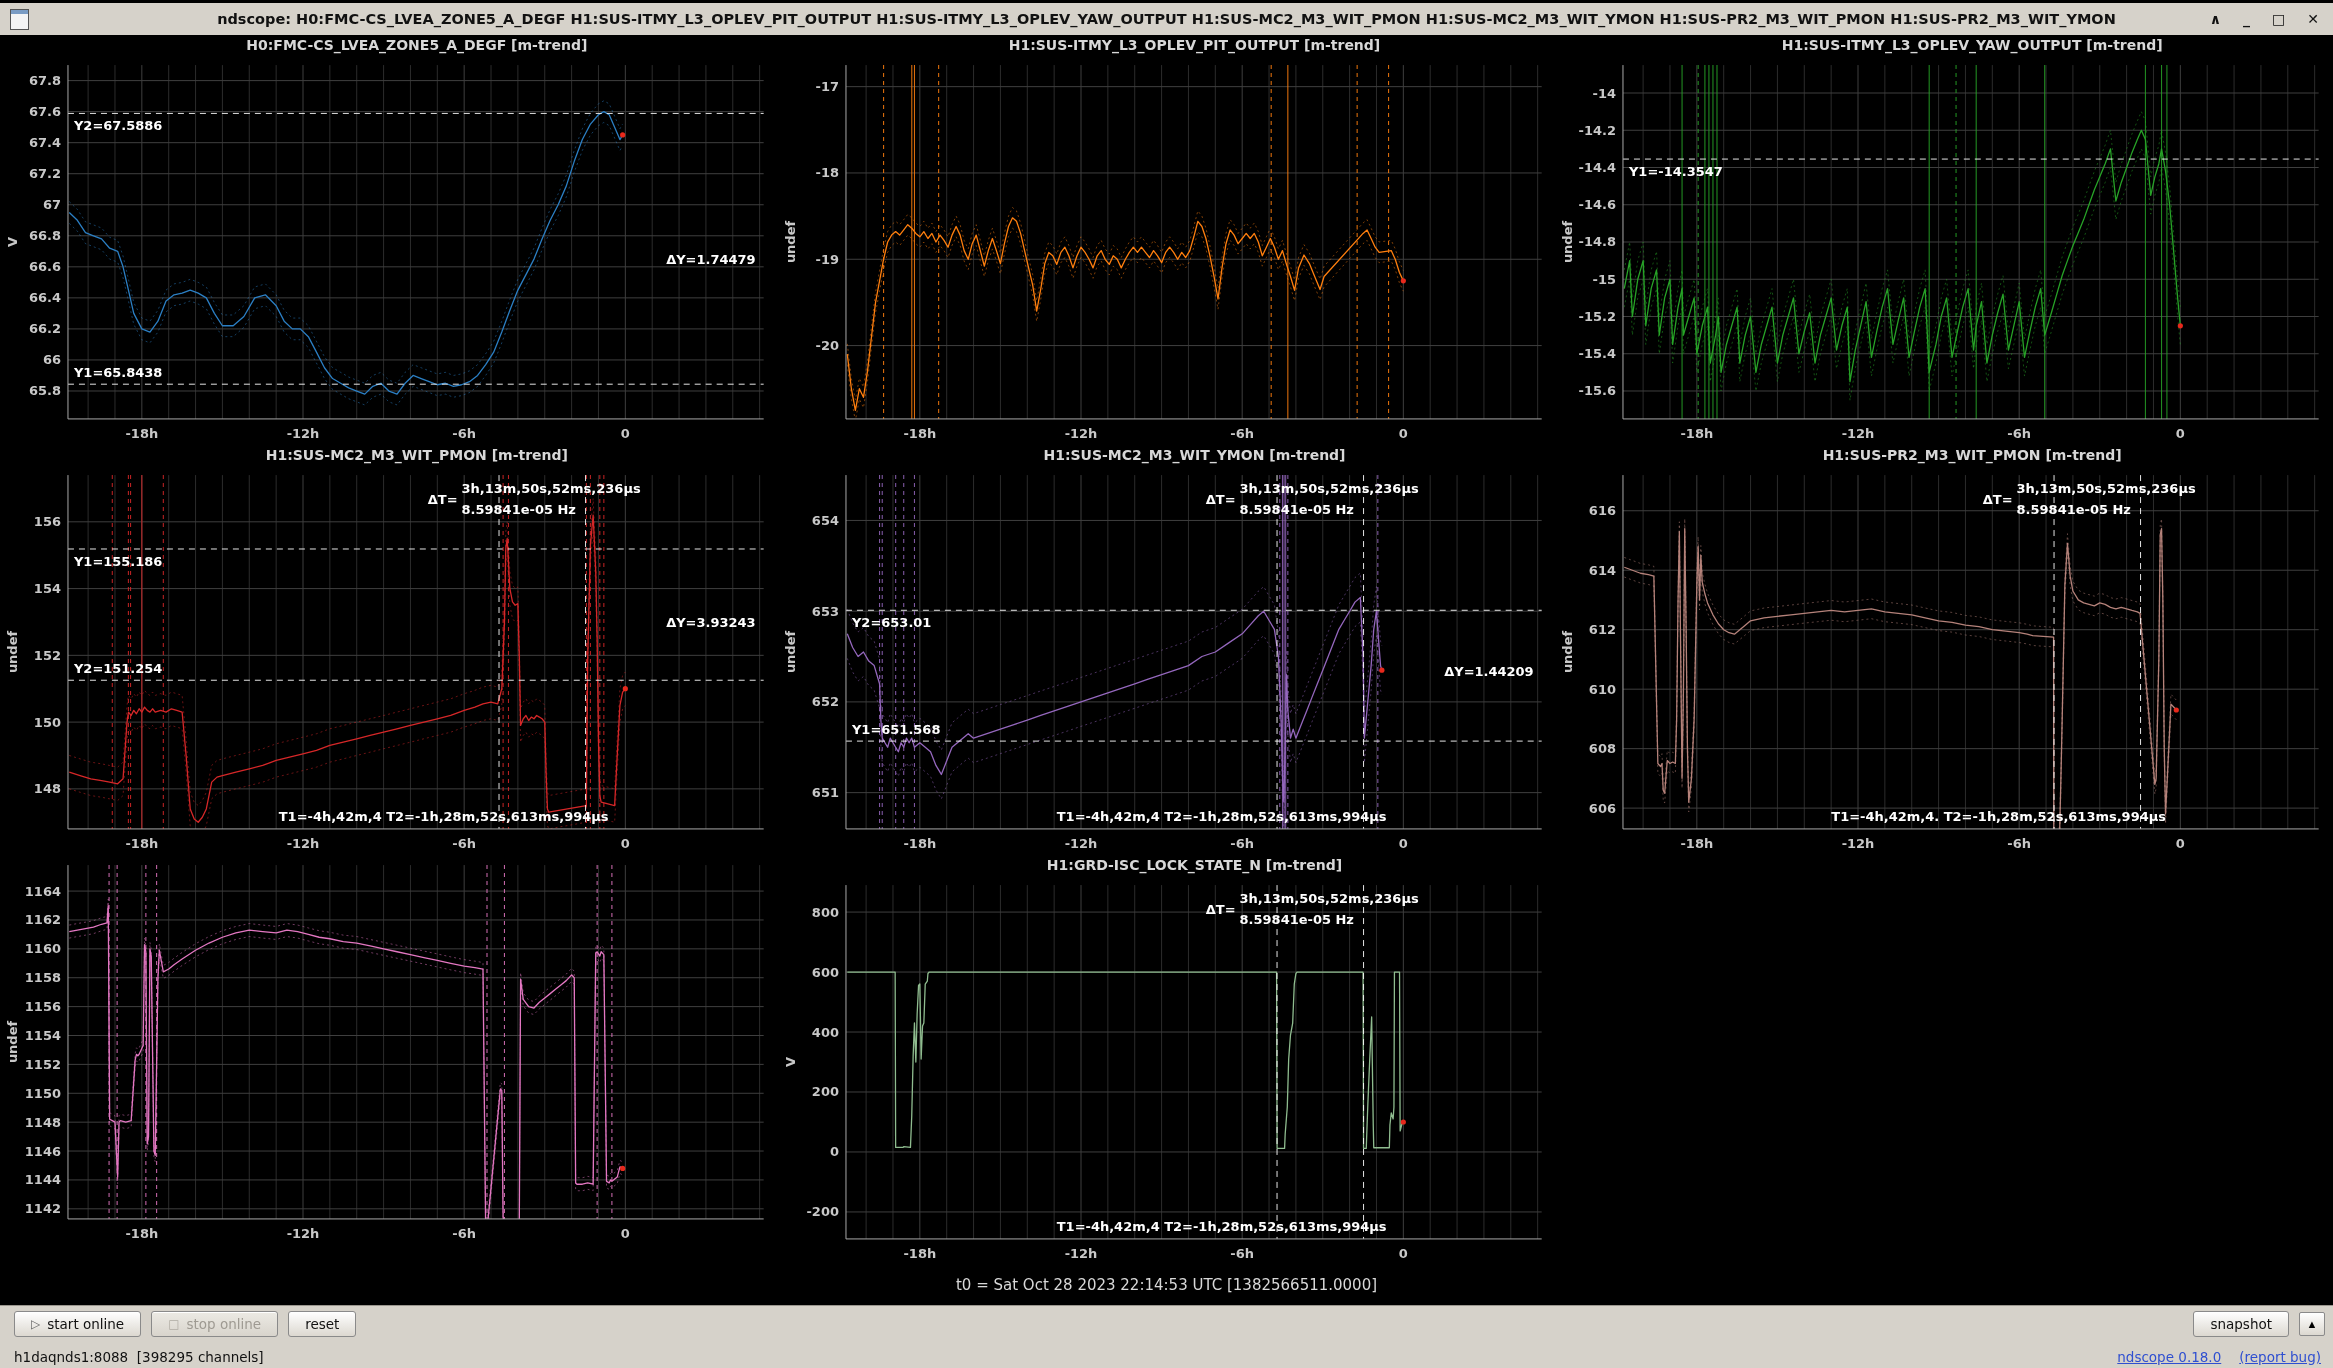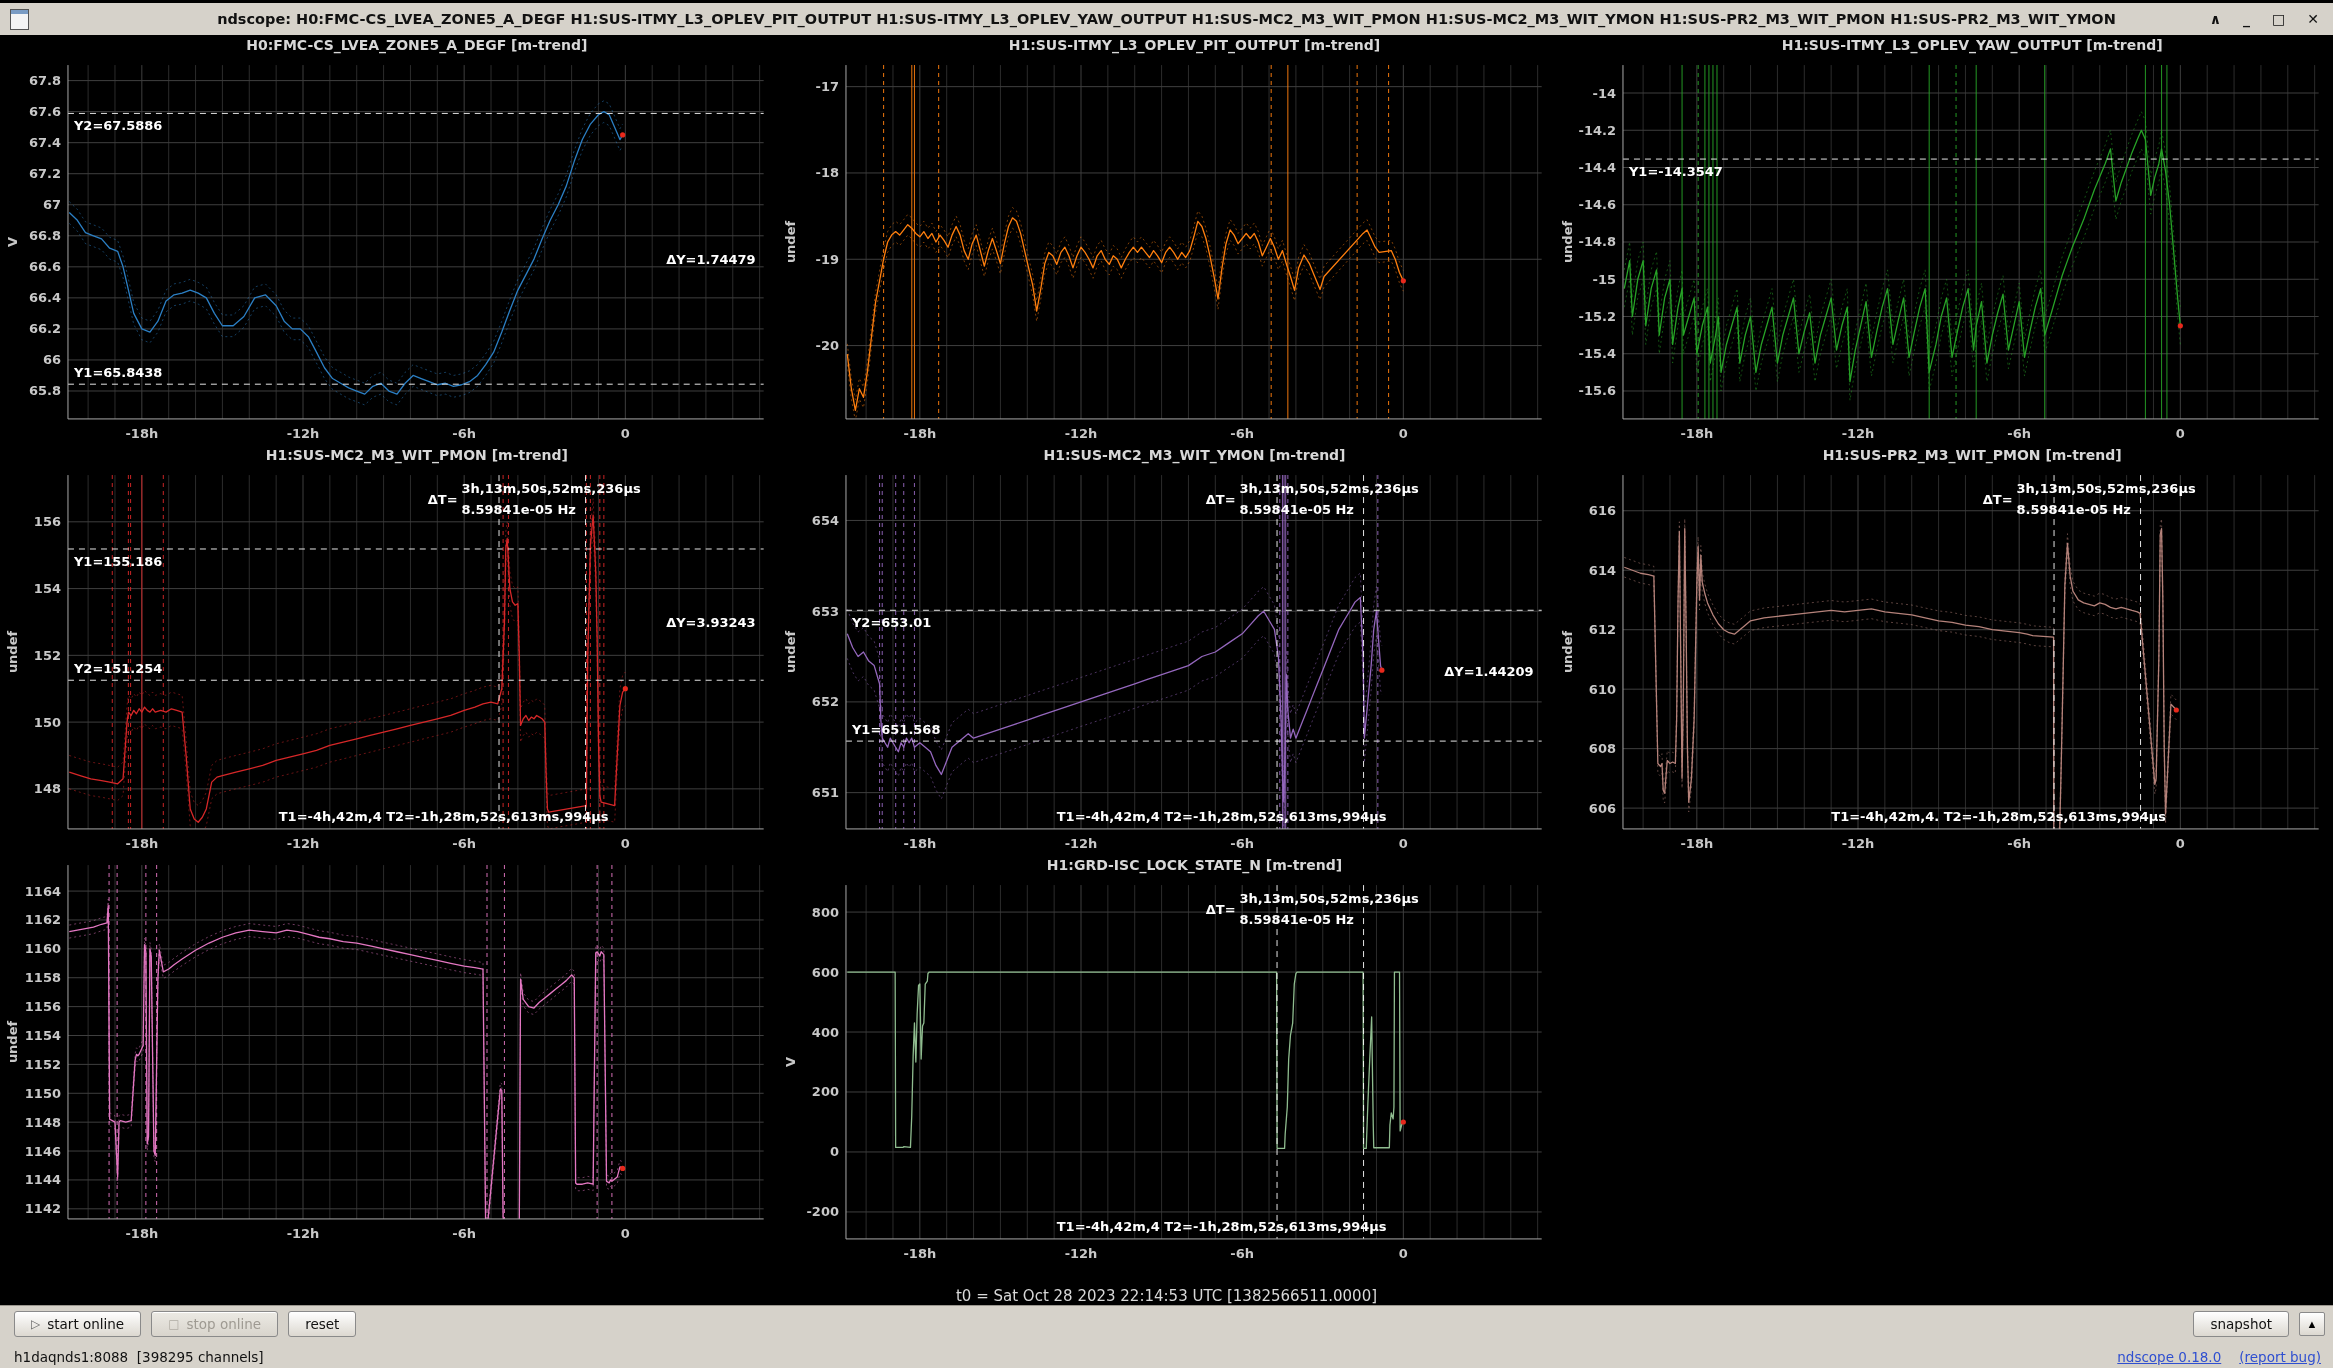--- a/index.html
+++ b/index.html
@@ -10,21 +10,21 @@
   .win-icon{width:17px;height:19px;margin-left:10px;background:#f4f4f4;border:1px solid #555;box-shadow:inset 0 4px 0 #7a9cc4;}
   .title-text{position:absolute;left:0;right:0;text-align:center;font-size:14.5px;font-weight:bold;color:#111;letter-spacing:0;}
   .win-controls{margin-left:auto;display:flex;gap:22px;padding-right:14px;font-size:14px;font-weight:bold;color:#111;z-index:2;}
   .win-controls span{cursor:default;}
   
   .plots{display:grid;grid-template-columns:repeat(3,1fr);grid-auto-rows:410px;width:2333px;flex:0 0 auto;background:#000;}
   .cell{display:flex;flex-direction:column;padding:0 2px;font-weight:bold;}
   .ptitle{height:20px;line-height:20px;text-align:center;padding-left:56px;color:#d8d8d8;font-size:14px;}
   svg.pl{display:block;width:100%;height:390px;}
   
-  .t0row{height:40px;display:flex;align-items:flex-end;justify-content:center;color:#d8d8d8;font-size:15px;flex:0 0 auto;background:#000;}
+  .t0row{height:40px;display:flex;align-items:center;justify-content:center;color:#d8d8d8;font-size:15px;flex:0 0 auto;background:#000;}
   
   .bottom-panel{flex:0 0 auto;background:#d6d2ca;border-top:1px solid #9a968e;}
   .toolbar{height:36px;display:flex;align-items:center;gap:10px;padding:0 8px 0 14px;}
   .tbtn{font-family:inherit;font-size:13.5px;color:#111;padding:4px 16px;border:1px solid #8a8a8a;border-radius:3px;background:linear-gradient(#ffffff,#dcd8d0);box-shadow:inset 0 1px 0 #fff;cursor:pointer;display:flex;align-items:center;gap:7px;}
   .tbtn[disabled]{color:#9e9a92;background:linear-gradient(#eceae4,#d8d4cc);cursor:default;}
   .btn-ic{font-size:12px;color:#666;}
   .tbtn[disabled] .btn-ic{color:#b0aca4;}
   .tb-spacer{flex:1;}
   .corner-btn{width:26px;height:24px;padding:0;justify-content:center;display:flex;align-items:center;font-size:11px;border:1px solid #8a8a8a;border-radius:2px;background:linear-gradient(#ffffff,#dcd8d0);cursor:pointer;}
   .statusbar{height:30px;display:flex;align-items:center;justify-content:space-between;padding:0 12px 0 14px;font-size:13.5px;color:#111;}

